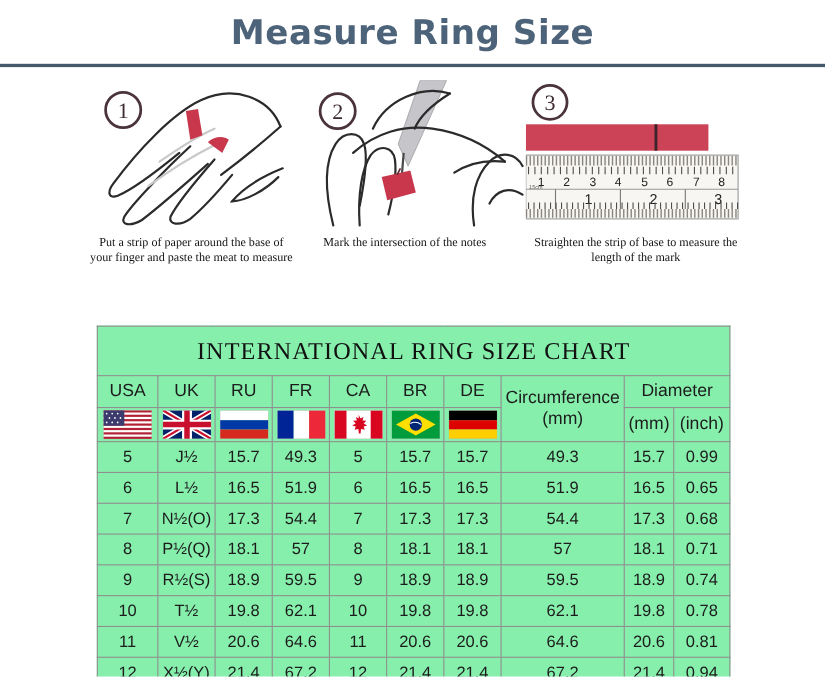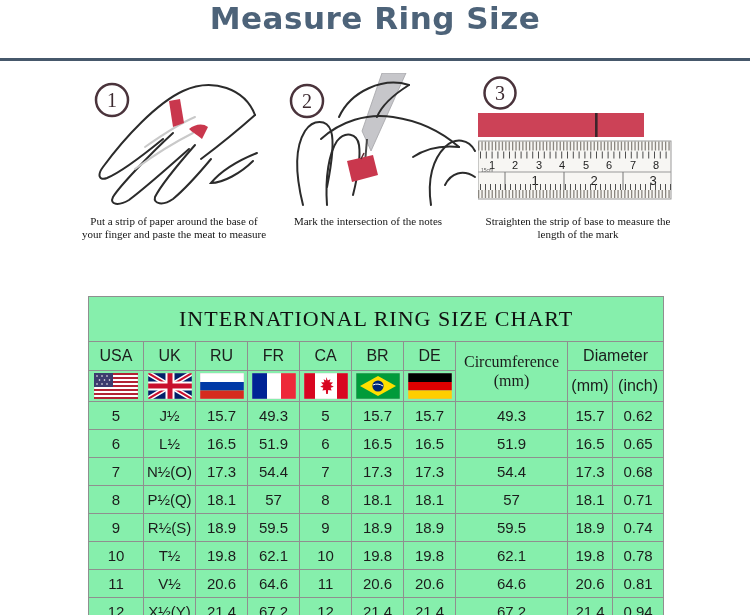--- a/index.html
+++ b/index.html
@@ -2,21 +2,21 @@
 <html><head>
 <meta charset="utf-8">
 <style>
   html,body { margin:0; padding:0; }
   body {
     width:750px; height:615px; background:#ffffff; position:relative;
     font-family:"Liberation Sans", sans-serif; overflow:hidden;
   }
   
   .page-title {
-    text-align:center;
+    padding-top:12px; text-align:center;
     font-family:"DejaVu Sans","Liberation Sans",sans-serif;
     font-weight:bold; font-size:31px; color:#4d6379; letter-spacing:.5px;
   }
   .title-rule { position:absolute; left:0; top:58px; width:750px; height:3px; background:#46586b; }
 
   
   .fig { position:absolute; top:73px; }
   .fig1 { left:85px; }
   .fig2 { left:281px; }
   .fig3 { left:478px; }
@@ -43,21 +43,21 @@
     font-family:"Liberation Sans", sans-serif; color:#1c1c1c; background:#86efac;margin-top:16px;
   }
   .size-chart td, .size-chart th { border:1px solid #8f8f8f; text-align:center; vertical-align:middle; padding:0; font-weight:normal; }
   .size-chart .chart-title-cell {
     height:44px; font-family:"Liberation Serif", serif; font-size:22px;
     letter-spacing:1px; color:#111;
   }
   .size-chart .country-row th { height:28px; font-size:16px;text-align:center; }
   .size-chart .flag-row td { height:30px; }
   .size-chart tbody td { height:27px; font-size:15px; }
-  .hdr-2line { font-size:16px; line-height:1.15;font-family:Liberation Serif, serif; }
+  .hdr-2line { font-size:16px; line-height:1.15; }
   .flag-row svg { display:block; margin:0 auto; }
 </style>
 </head>
 <body>
 
 <div class="page-title">Measure Ring Size</div>
 <div class="title-rule"></div>
 
 <div class="fig fig1">
   <svg width="174" height="134" viewBox="0 0 174 134">
@@ -255,21 +255,21 @@
         <tr>
           <td>5</td>
           <td>J½</td>
           <td>15.7</td>
           <td>49.3</td>
           <td>5</td>
           <td>15.7</td>
           <td>15.7</td>
           <td>49.3</td>
           <td>15.7</td>
-          <td>0.62</td>
+          <td>0.99</td>
         </tr>
         <tr>
           <td>6</td>
           <td>L½</td>
           <td>16.5</td>
           <td>51.9</td>
           <td>6</td>
           <td>16.5</td>
           <td>16.5</td>
           <td>51.9</td>

